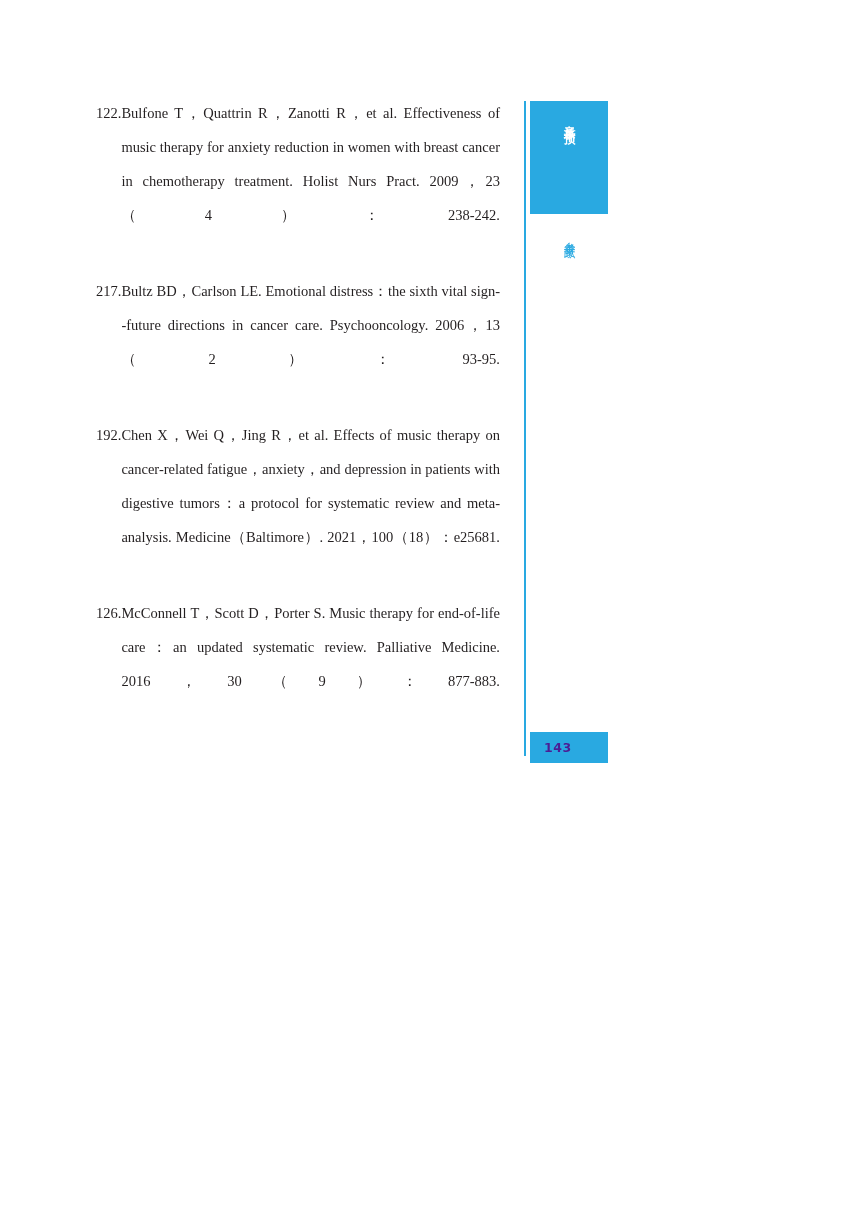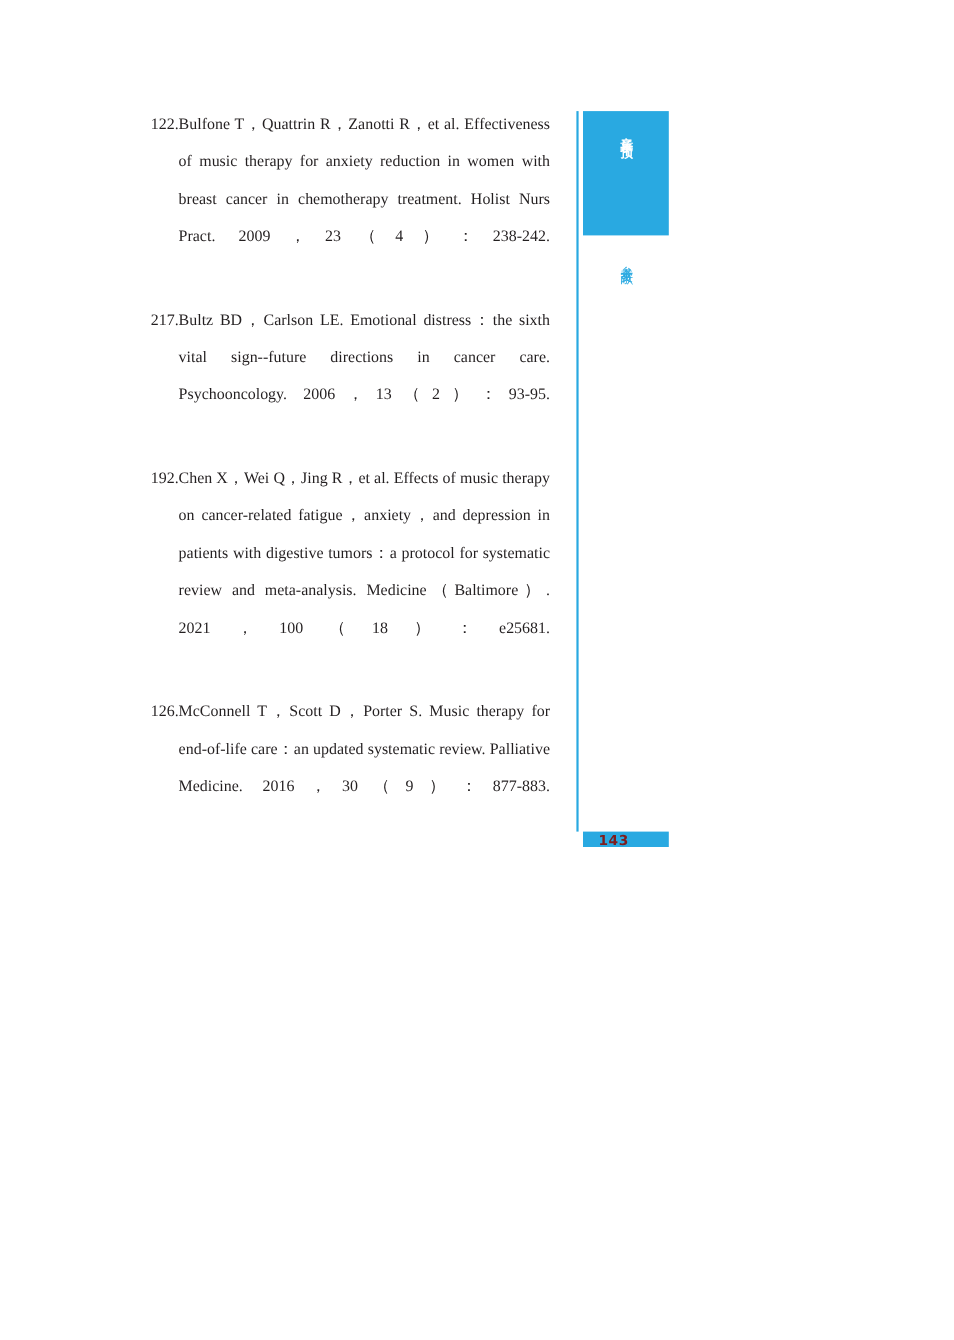--- a/index.html
+++ b/index.html
@@ -32,21 +32,20 @@
     top: 96px;
     width: 404px;
   }
 
   .ref-item {
     display: flex;
     align-items: flex-start;
     margin-bottom: 8px;
     font-size: 14.5px;
     line-height: 34px;
-    margin-left: 41px;
   }
 
   .ref-num {
     flex: 0 0 auto;
     white-space: nowrap;
     font-family: "Liberation Serif", serif;
   }
 
   .ref-text {
     flex: 1 1 auto;
@@ -114,25 +113,25 @@
     font-family: "DejaVu Sans", sans-serif;
     font-size: 11.5px;
     letter-spacing: 2px;
     line-height: 1;
   }
 
   
   .page-number-box {
     position: absolute;
     left: 530px;
-    top: 756px;
+    top: 732px;
     width: 78px;
-    height: 14px;
+    height: 31px;
     background: #29a9e1;
-    color: #7f1d1d;
+    color: #4c1d95;
     display: flex;
     align-items: center;
     justify-content: flex-start;
     padding-left: 14px;
     box-sizing: border-box;
   }
   .page-number-text {
     font-family: "DejaVu Sans", sans-serif;
     font-size: 12.5px;
     font-weight: 700;

